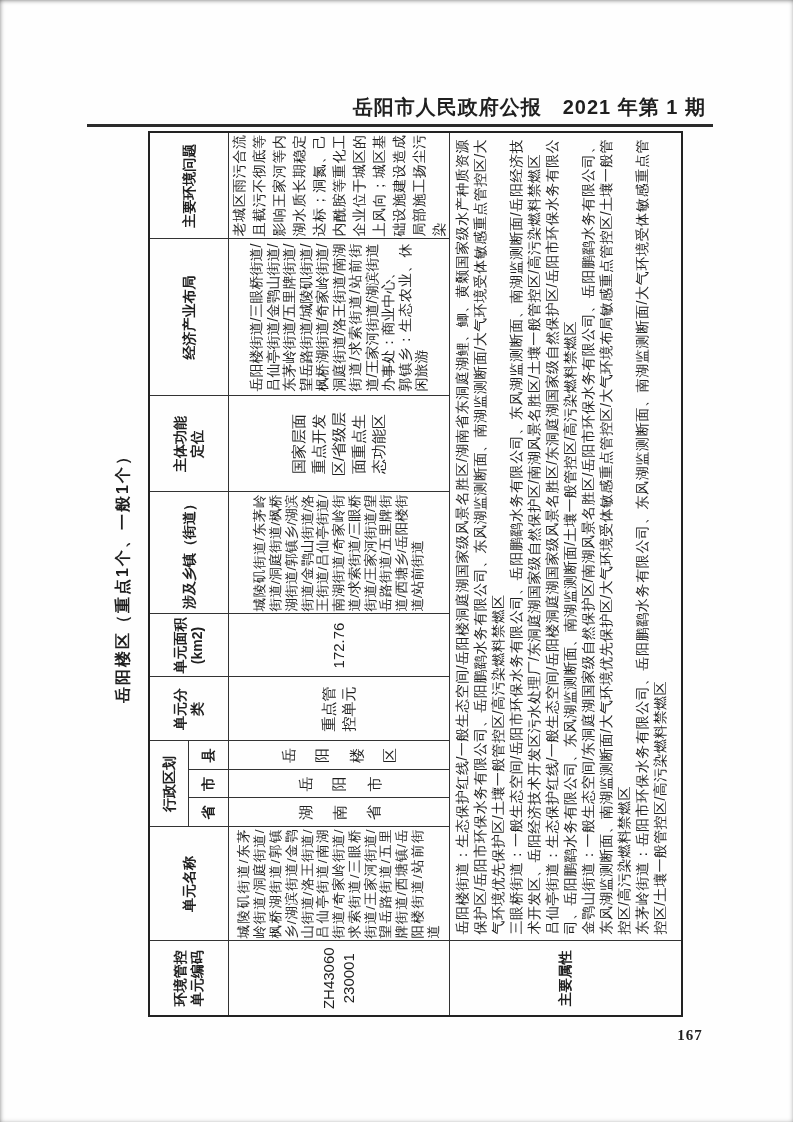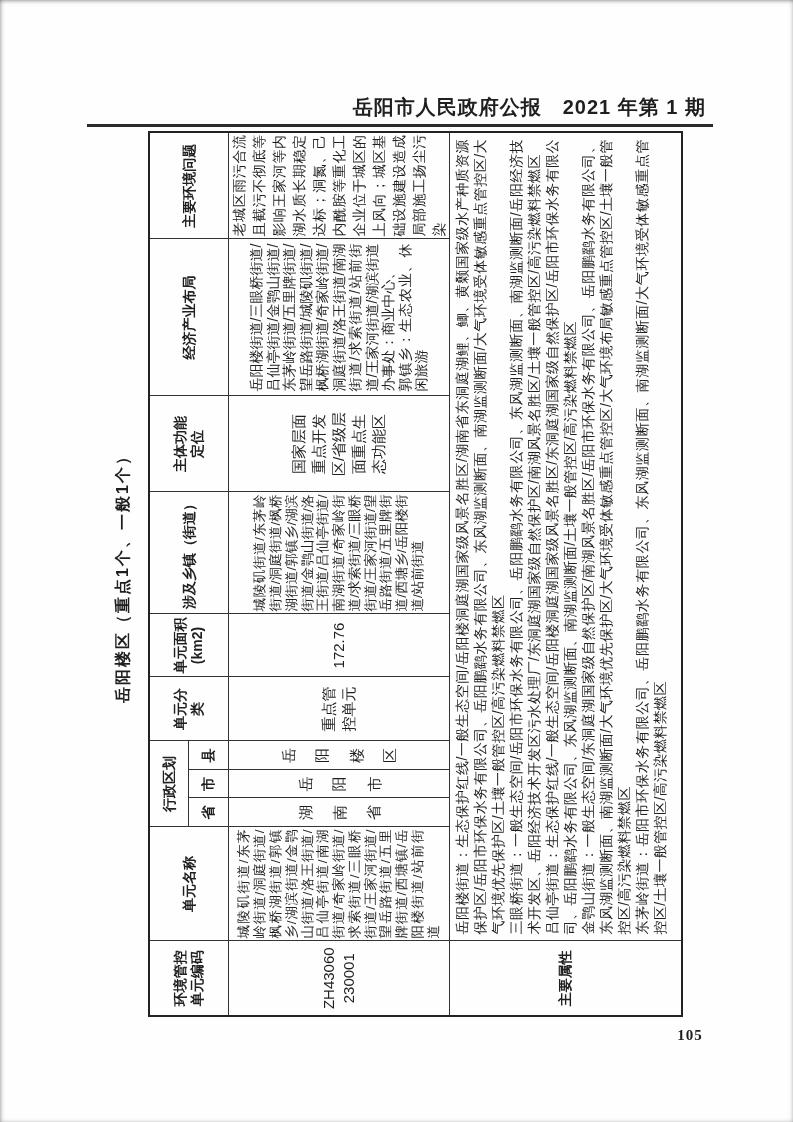--- a/index.html
+++ b/index.html
@@ -189,15 +189,15 @@
           <td colspan="10" class="pre attr-content">岳阳楼街道：生态保护红线/一般生态空间/岳阳楼洞庭湖国家级风景名胜区/湖南省东洞庭湖鲤、鲫、黄颡国家级水产种质资源保护区/岳阳市环保水务有限公司、岳阳鹏鹞水务有限公司、东风湖监测断面、南湖监测断面/大气环境受体敏感重点管控区/大气环境优先保护区/土壤一般管控区/高污染燃料禁燃区
 三眼桥街道：一般生态空间/岳阳市环保水务有限公司、岳阳鹏鹞水务有限公司、东风湖监测断面、南湖监测断面/岳阳经济技术开发区、岳阳经济技术开发区污水处理厂/东洞庭湖国家级自然保护区/南湖风景名胜区/土壤一般管控区/高污染燃料禁燃区
 吕仙亭街道：生态保护红线/一般生态空间/岳阳楼洞庭湖国家级风景名胜区/东洞庭湖国家级自然保护区/岳阳市环保水务有限公司、岳阳鹏鹞水务有限公司、东风湖监测断面、南湖监测断面/土壤一般管控区/高污染燃料禁燃区
 金鹗山街道：一般生态空间/东洞庭湖国家级自然保护区/南湖风景名胜区/岳阳市环保水务有限公司、岳阳鹏鹞水务有限公司、东风湖监测断面、南湖监测断面/大气环境优先保护区/大气环境受体敏感重点管控区/大气环境布局敏感重点管控区/土壤一般管控区/高污染燃料禁燃区
 东茅岭街道：岳阳市环保水务有限公司、岳阳鹏鹞水务有限公司、东风湖监测断面、南湖监测断面/大气环境受体敏感重点管控区/土壤一般管控区/高污染燃料禁燃区</td>
         </tr>
       </tbody>
     </table>
   </div>
 
-  <div class="pageno">105</div>
+  <div class="pageno">167</div>
 
 </div>
 
 </body></html>

